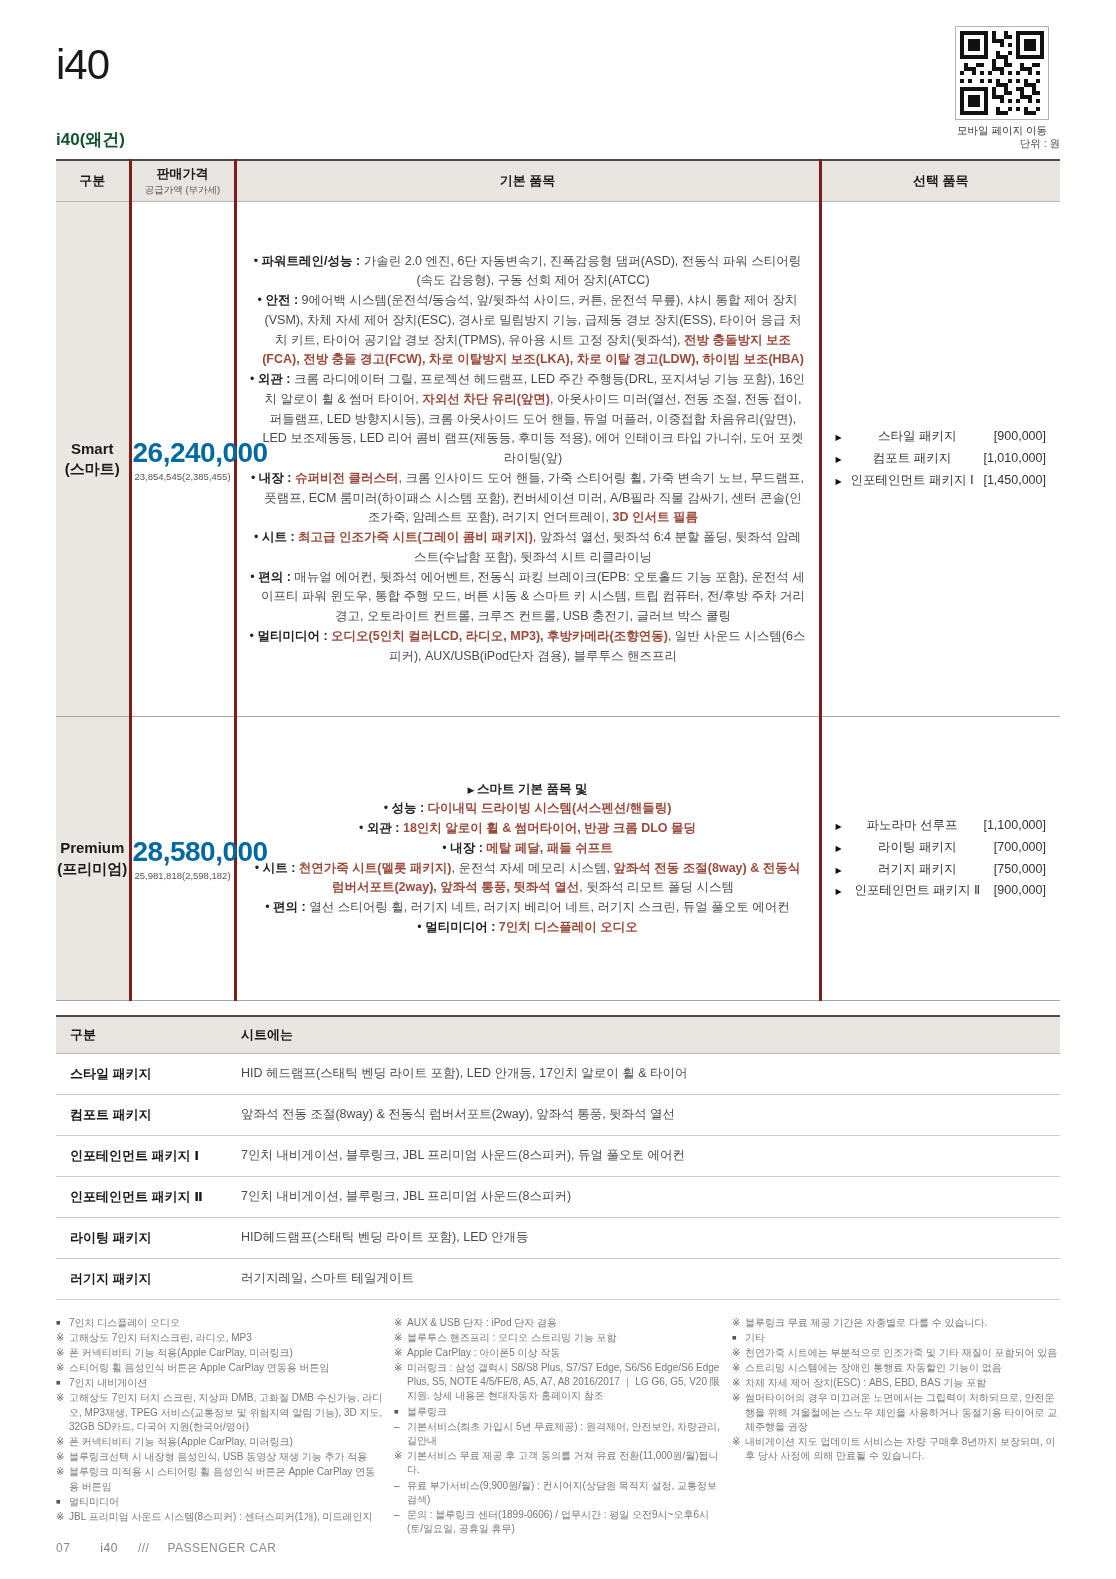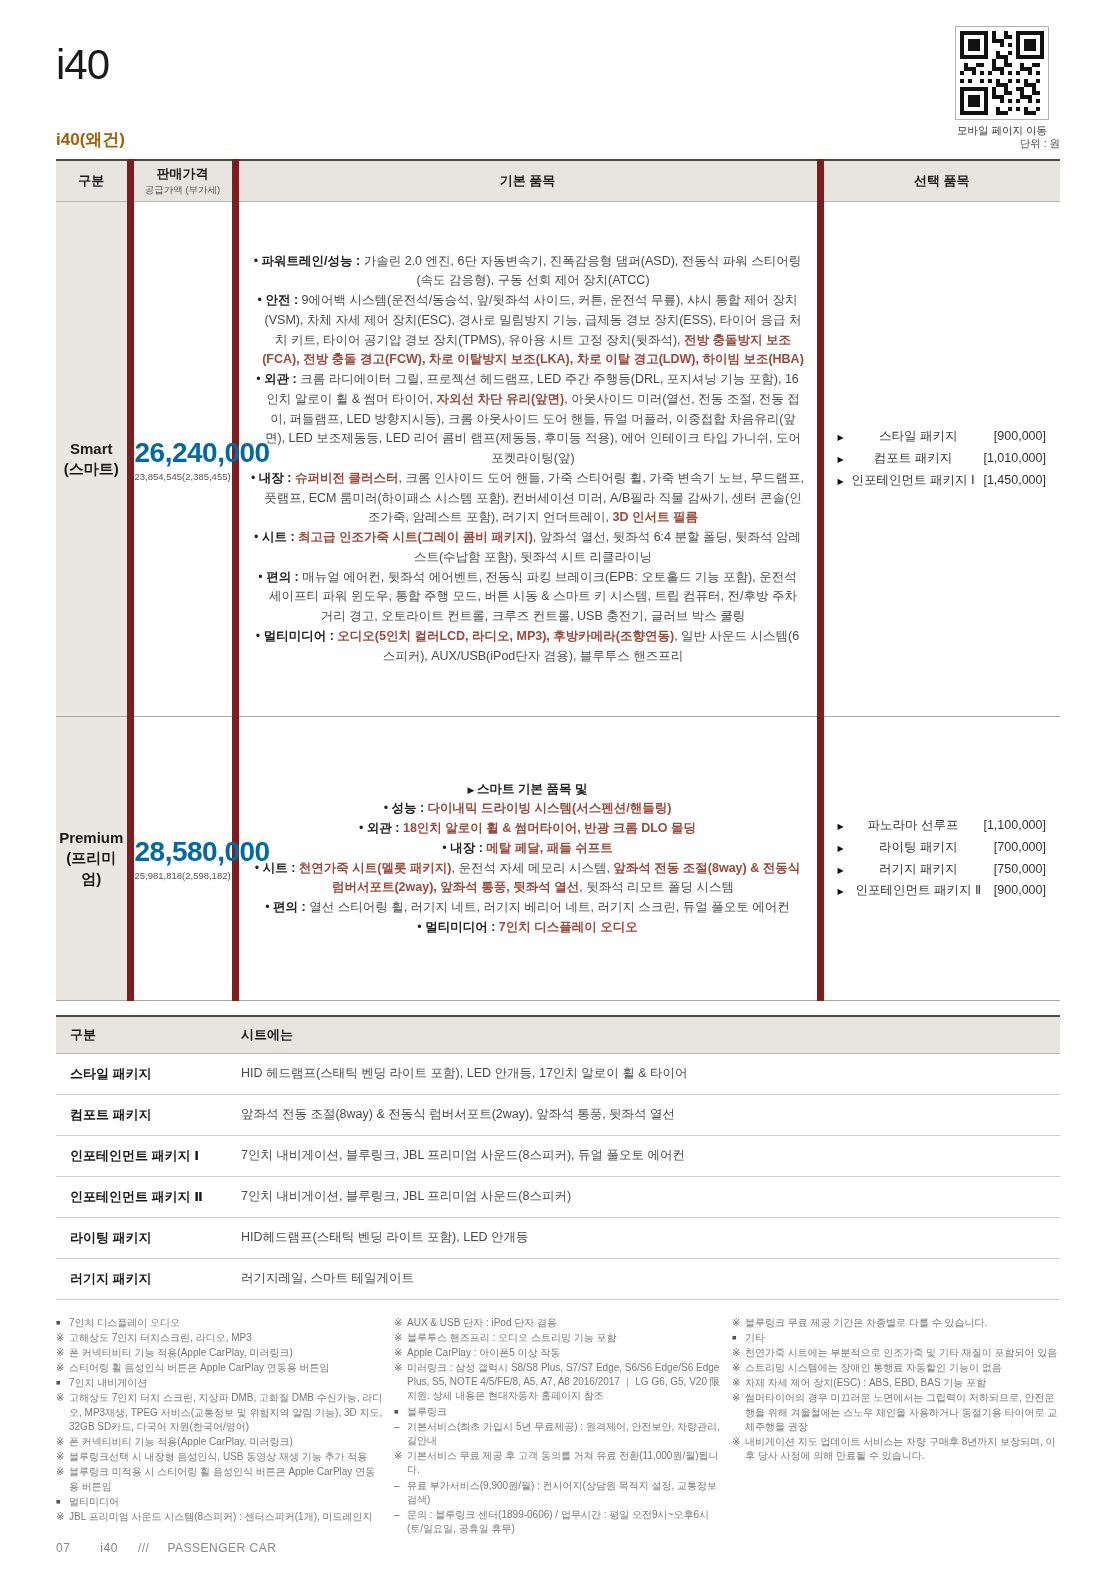--- a/index.html
+++ b/index.html
@@ -7,29 +7,29 @@
   body{margin:0;background:#fff;color:#333;font-family:"Liberation Sans","DejaVu Sans",sans-serif;}
   .page{width:1116px;height:1579px;position:relative;background:#fff;padding:0 56px;overflow:hidden;border-radius:7px;}
 
   .title{font-size:42px;font-weight:500;color:#1a1a1a;margin:44px 0 0;letter-spacing:-1px;line-height:1;}
 
   .qr-block{position:absolute;top:26px;right:64px;width:100px;text-align:center;}
   .qr-frame{display:inline-block;border:1px solid #b5b2af;padding:4px;background:#fff;line-height:0;}
   .qr-caption{font-size:10.5px;color:#333;margin-top:4px;white-space:nowrap;}
 
   .sub-row{display:flex;justify-content:space-between;align-items:flex-end;margin-top:42px;}
-  .subtitle{font-size:17px;font-weight:700;color:#a16207;}
+  .subtitle{font-size:17px;font-weight:700;color:#14532d;}
   .unit{font-size:10.5px;color:#444;}
 
   table{border-collapse:collapse;table-layout:fixed;width:1004px;}
   .price-table{margin-top:8px;}
   .price-table th{background:var(--header-bg);border-top:2px solid #4a4a4a;border-bottom:1px solid #b8b5b2;
     font-size:13px;color:#1a1a1a;font-weight:700;height:40px;padding:4px 0;text-align:center;vertical-align:middle;}
   .price-table th .th-sub{display:block;font-size:9.5px;font-weight:400;color:#555;margin-top:1px;}
-  .price-table th + th, .price-table td + td{border-left:7px solid #7f1d1d;text-align:center;}
+  .price-table th + th, .price-table td + td{border-left:3px solid #7f1d1d;text-align:center;}
   .price-table td{border-bottom:1px solid #a8a5a2;vertical-align:middle;}
   .row-smart{height:515px;}
   .row-premium{height:284px;}
   td.trim{background:var(--trim-bg);text-align:center;font-weight:700;font-size:15px;color:#1a1a1a;line-height:1.35;margin-left:40px;}
   td.price{text-align:center;}
   .price-main{font-size:28px;font-weight:700;color:#0369a1;letter-spacing:-0.5px;}
   .price-sub{font-size:9.5px;color:#555;margin-top:2px;}
   td.features{padding:16px 12px;}
   .feat-intro{font-size:12.5px;line-height:1.58;font-weight:700;color:#222;padding-left:11px;text-indent:-11px;}
   .feat-intro .tri{font-size:9px;}

